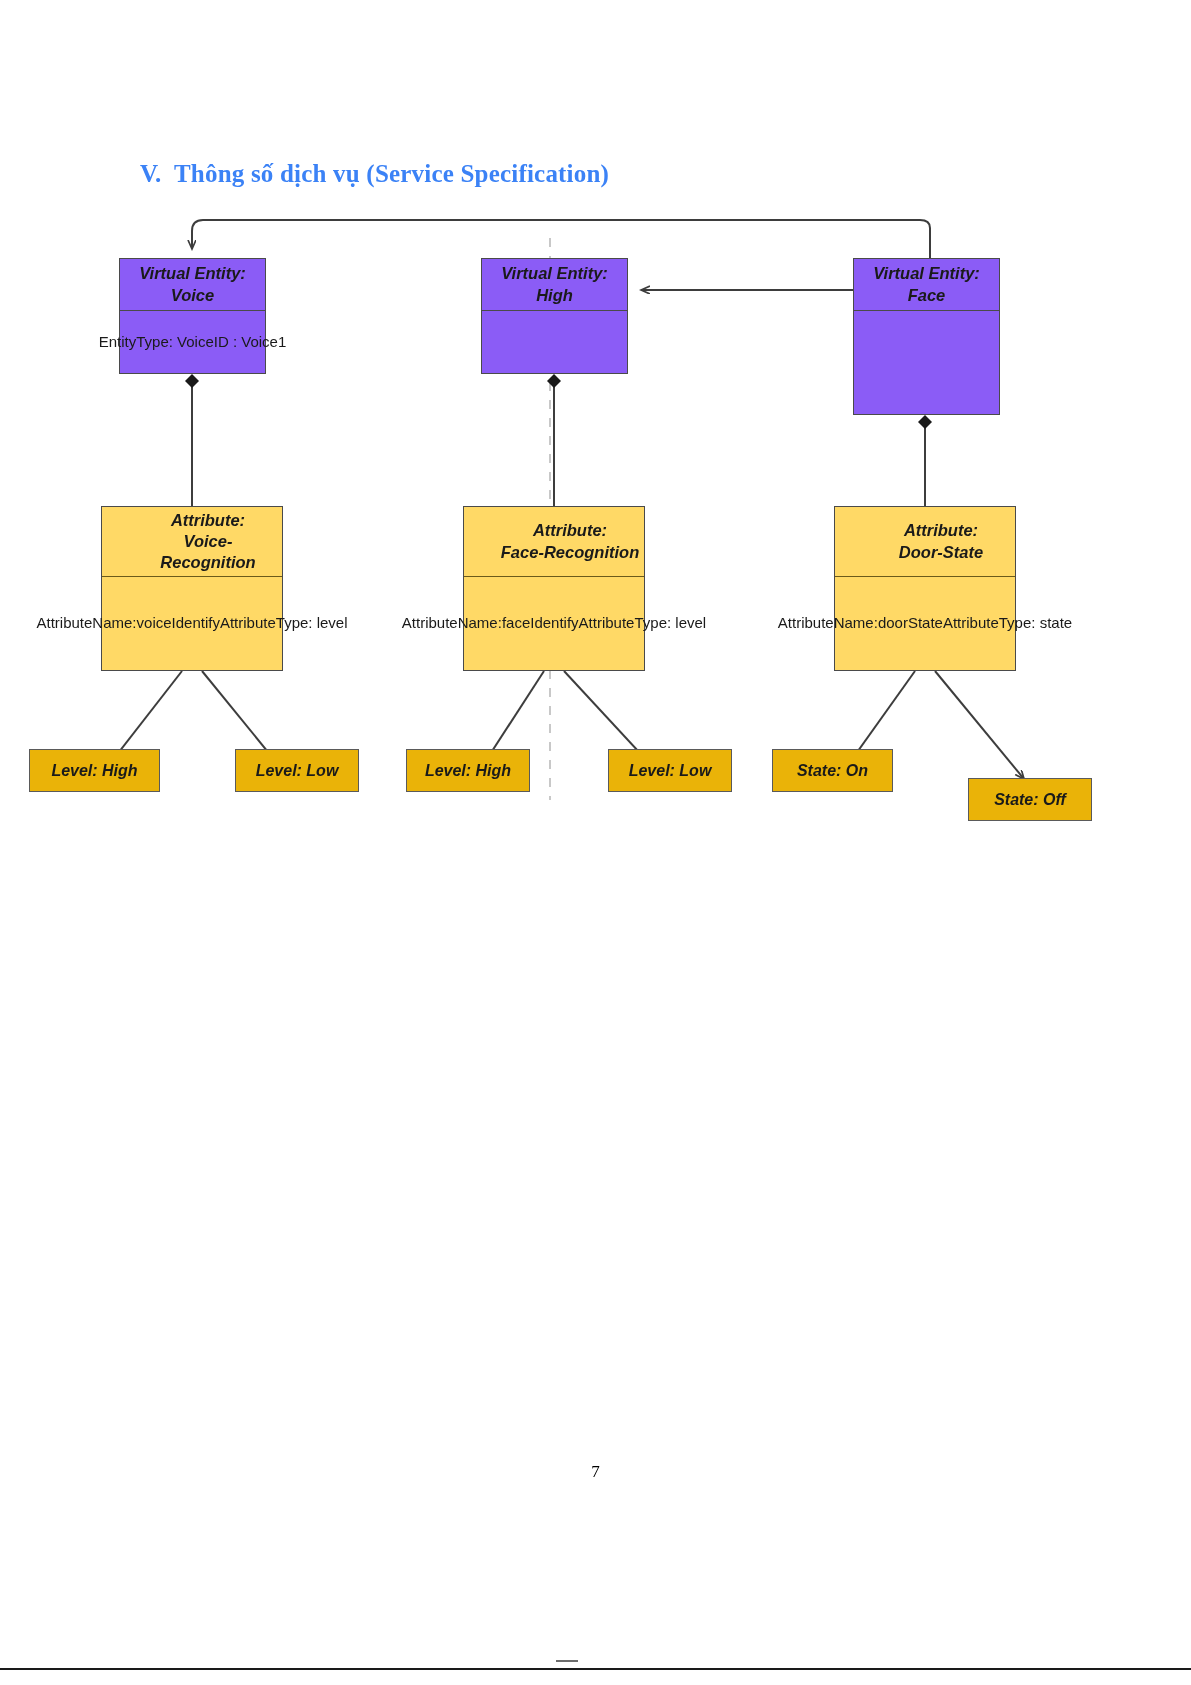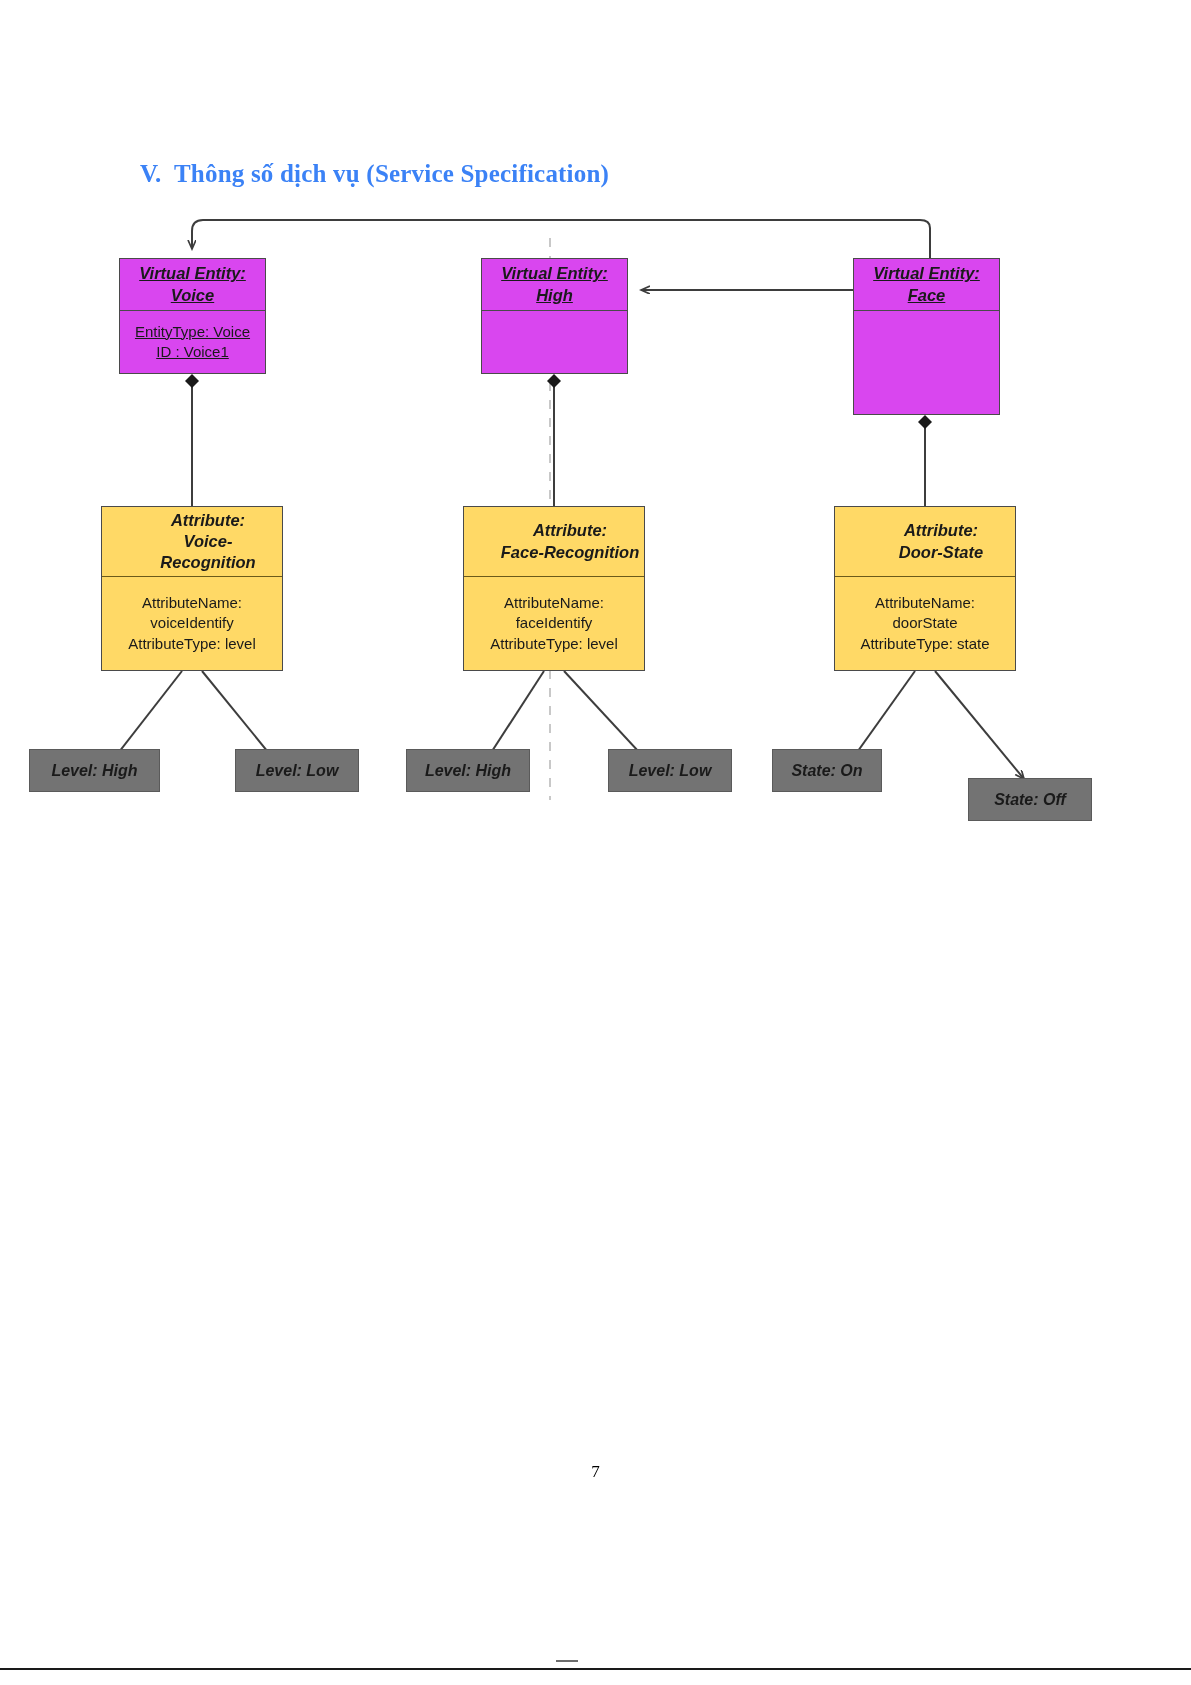--- a/index.html
+++ b/index.html
@@ -66,40 +66,39 @@
     font-weight: bold;
     font-size: 16.5px;
     line-height: 1.28;
     text-align: center;
     padding: 2px 4px;
   }
   .node .body {
     box-sizing: border-box;
     flex: 1;
     display: flex;
-    flex-direction: column;
     align-items: center;
     justify-content: center;
     font-size: 15px;
     line-height: 1.36;
     text-align: center;
     padding: 3px 4px;
   }
   .node .body .line { white-space: nowrap; }
 
-  .node.entity { background: #d946ef; text-decoration: underline; }
+  .node.entity { background: #8b5cf6; }
   .node.entity .hdr { border-bottom: 1.6px solid #4a4a4a; }
   .node.attr { background: #ffd966; }
   .node.attr .hdr { border-bottom: 1.6px solid #6b5a1a; padding-left: 36px; }
 
   
   .leaf {
     position: absolute;
     box-sizing: border-box;
-    background: #737373;
+    background: #eab308;
     border: 1.6px solid #5a5a5a;
     display: flex;
     align-items: center;
     justify-content: center;
     font-style: italic;
     font-weight: bold;
     font-size: 16px;
     color: #1a1a1a;
     white-space: nowrap;
   }
@@ -231,20 +230,20 @@
       <div class="line">AttributeName:</div>
       <div class="line">doorState</div>
       <div class="line">AttributeType: state</div>
     </div>
   </div>
 
   <div class="leaf" style="left:29px; top:749px; width:131px; height:43px;">Level: High</div>
   <div class="leaf" style="left:235px; top:749px; width:124px; height:43px;">Level: Low</div>
   <div class="leaf" style="left:406px; top:749px; width:124px; height:43px;">Level: High</div>
   <div class="leaf" style="left:608px; top:749px; width:124px; height:43px;">Level: Low</div>
-  <div class="leaf" style="left:772px; top:749px; width:110px; height:43px;">State: On</div>
+  <div class="leaf" style="left:772px; top:749px; width:121px; height:43px;">State: On</div>
   <div class="leaf" style="left:968px; top:749px; width:124px; height:43px;margin-top:29px;">State: Off</div>
 
   <div class="page-number">7</div>
   <div class="footer-tick"></div>
   <div class="footer-rule"></div>
 
 </div>
 
 </body></html>

